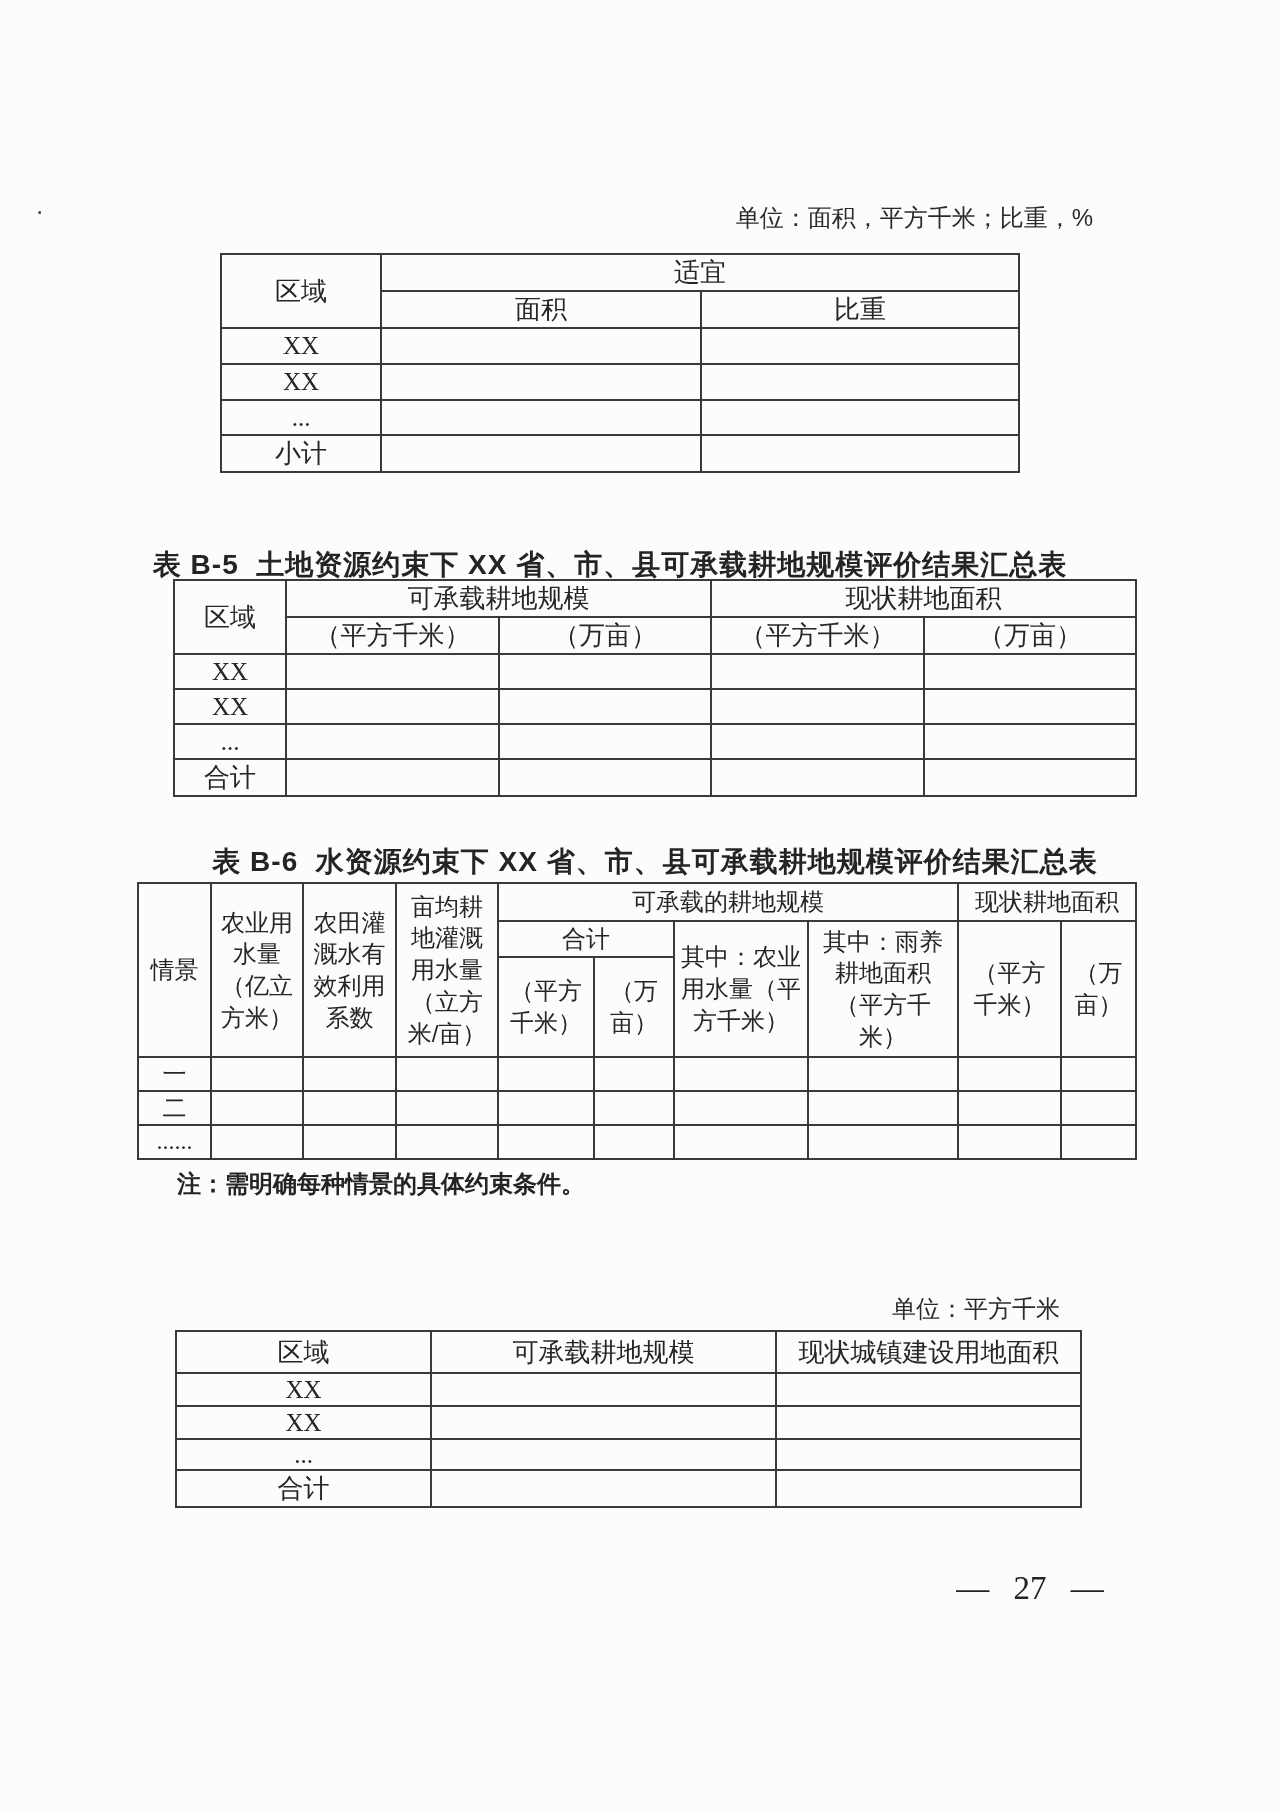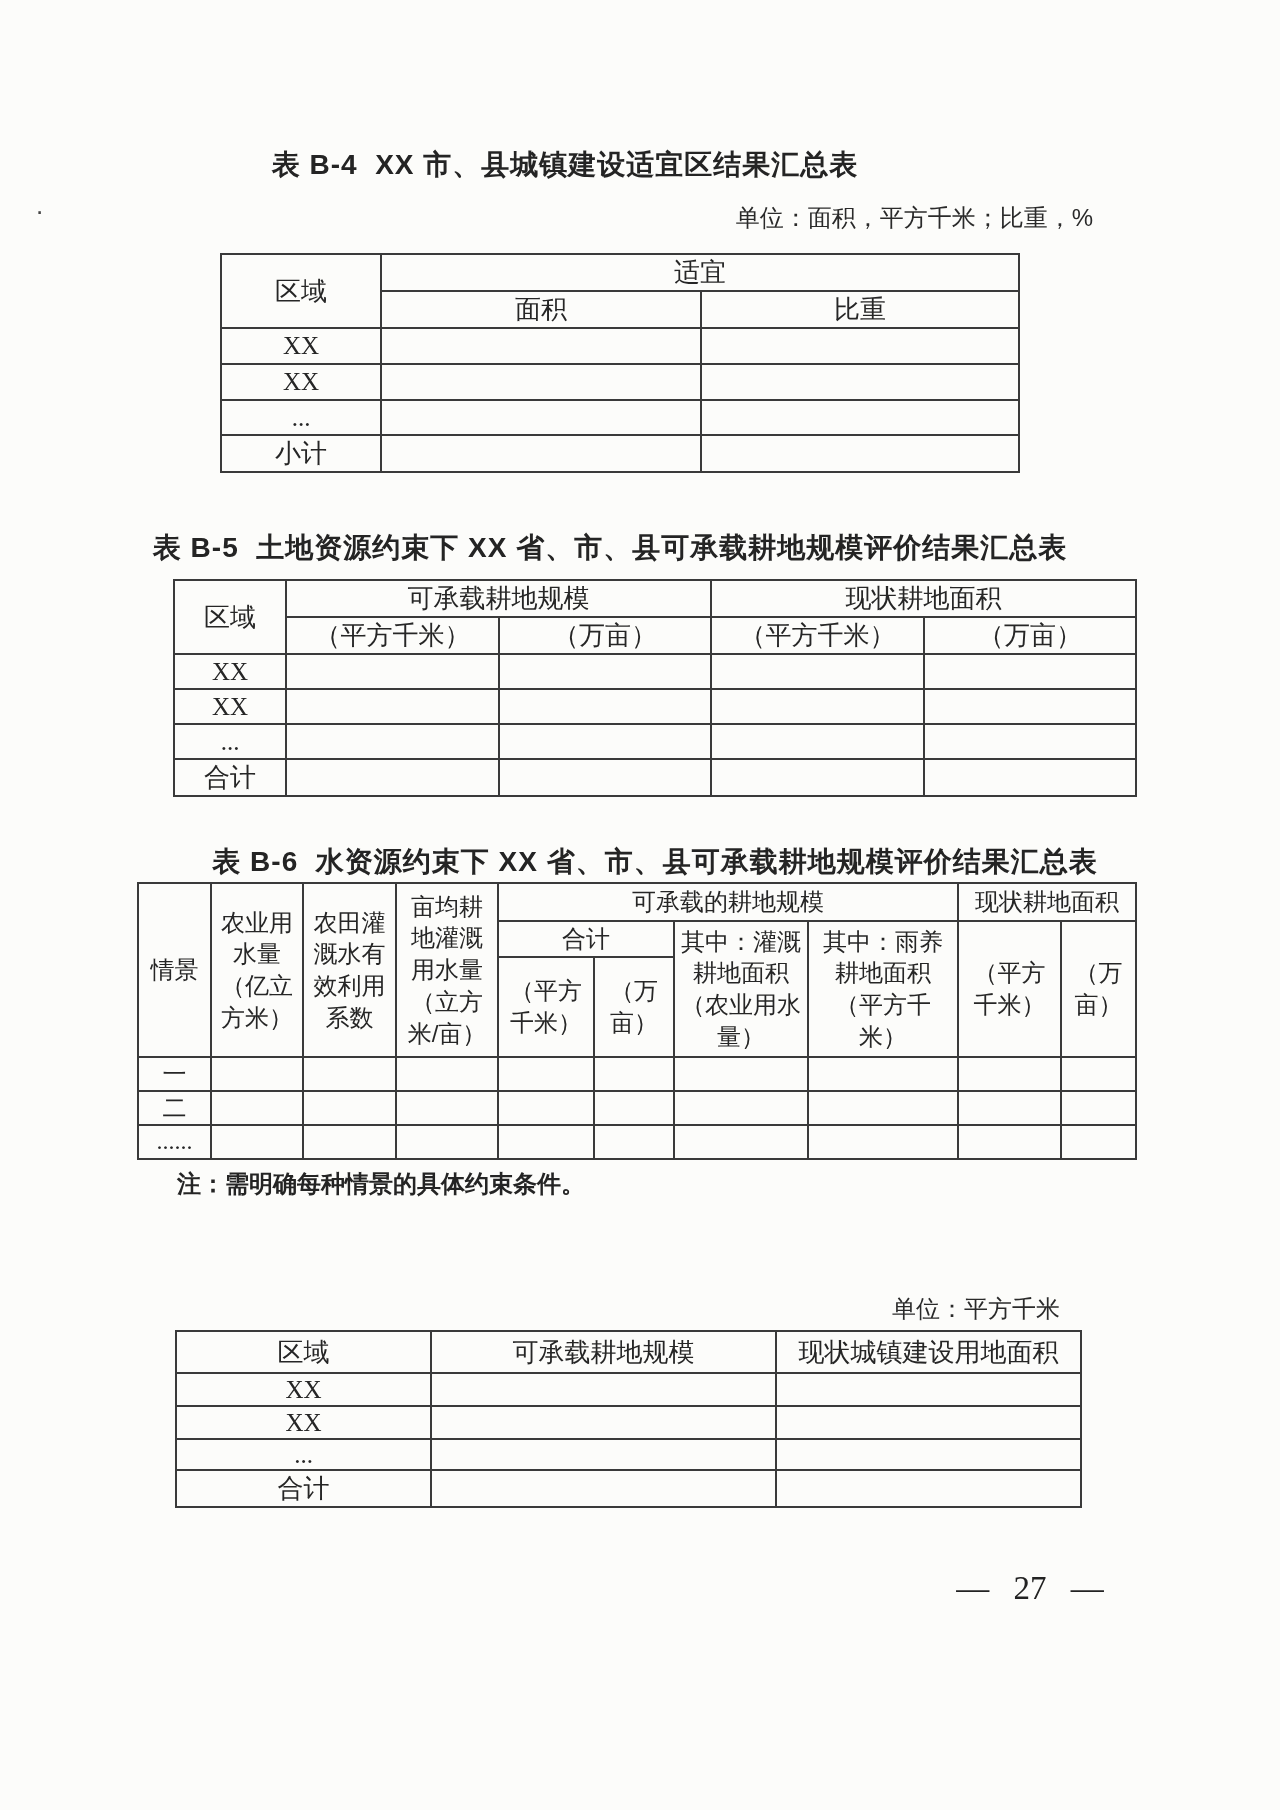--- a/index.html
+++ b/index.html
@@ -61,21 +61,20 @@
     font-size:26px;color:#444;
   }
 </style>
 </head>
 <body>
 
 <div class="page">
 
   <span class="artifact-dot" style="left:36px;top:190px;">.</span>
 
-  <div class="tbl-title" style="top:146px;width:1130px;">表 B-4  XX 市、县城镇建设适宜区结果汇总表</div>
 
   <div class="unit-line" style="top:202px;width:1093px;">单位：面积，平方千米；比重，%</div>
 
   <table class="t4" style="left:220px;top:253px;width:798px;">
     <colgroup>
         <col style="width:160px">
         <col style="width:320px">
         <col style="width:318px">
       </colgroup>
     <tbody>
@@ -103,21 +102,21 @@
       <td></td>
     </tr>
     <tr style="height:36px">
       <td>小计</td>
       <td></td>
       <td></td>
     </tr>
   </tbody>
     </table>
 
-  <div class="tbl-title" style="top:529px;width:1220px;">表 B-5  土地资源约束下 XX 省、市、县可承载耕地规模评价结果汇总表</div>
+  <div class="tbl-title" style="top:546px;width:1220px;">表 B-5  土地资源约束下 XX 省、市、县可承载耕地规模评价结果汇总表</div>
 
   <table class="t5" style="left:173px;top:579px;width:962px;">
     <colgroup>
         <col style="width:112px">
         <col style="width:213px">
         <col style="width:212px">
         <col style="width:213px">
         <col style="width:212px">
       </colgroup>
     <tbody>
@@ -182,21 +181,21 @@
         <tr style="height:38px">
       <td rowspan="3">情景</td>
       <td rowspan="3">农业用水量（亿立方米）</td>
       <td rowspan="3">农田灌溉水有效利用系数</td>
       <td rowspan="3">亩均耕地灌溉用水量（立方米/亩）</td>
       <td colspan="4">可承载的耕地规模</td>
       <td colspan="2">现状耕地面积</td>
     </tr>
     <tr style="height:36px">
       <td colspan="2">合计</td>
-      <td rowspan="2">其中：灌溉耕地面积（农业用水量）</td>
+      <td rowspan="2">其中：农业用水量（平方千米）</td>
       <td rowspan="2">其中：雨养耕地面积（平方千米）</td>
       <td rowspan="2">（平方千米）</td>
       <td rowspan="2">（万亩）</td>
     </tr>
     <tr style="height:100px">
       <td>（平方千米）</td>
       <td>（万亩）</td>
     </tr>
     <tr style="height:34px">
       <td>一</td>

